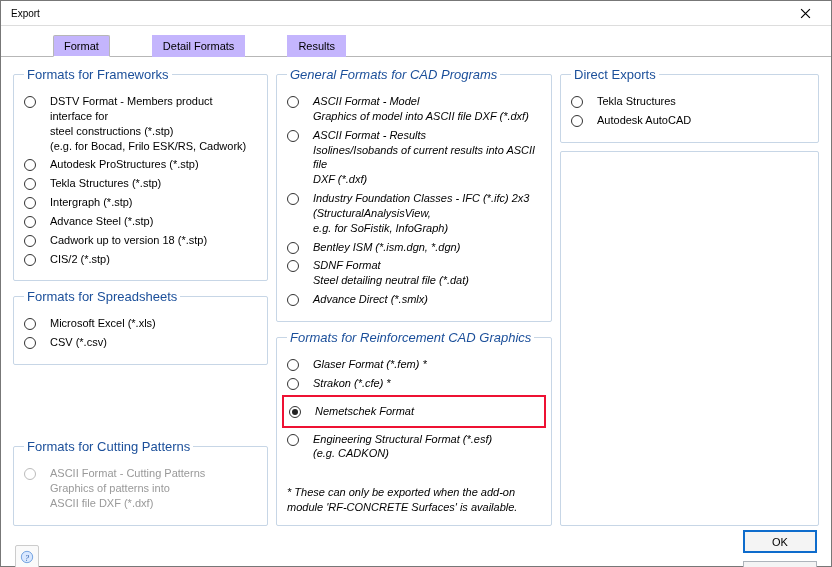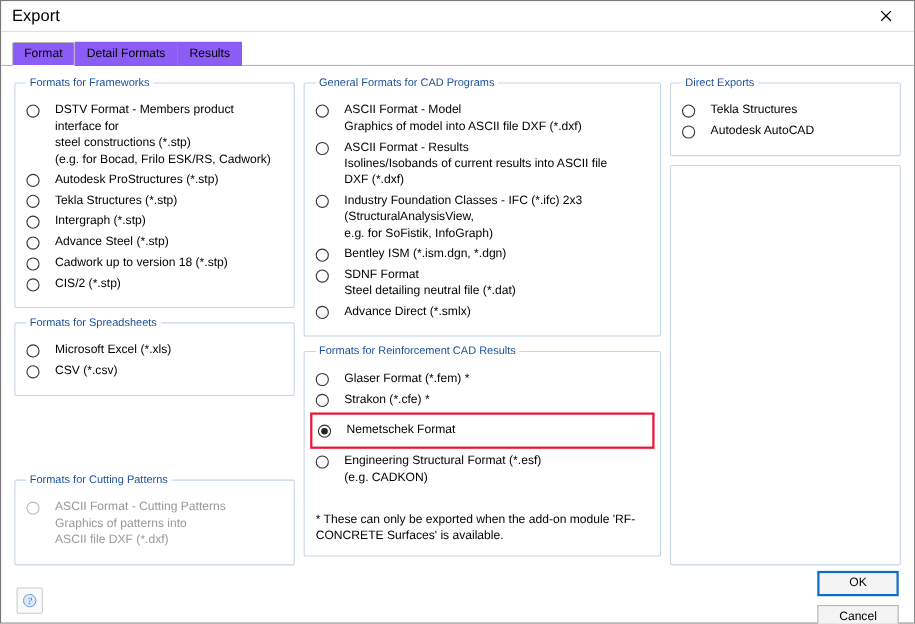--- a/index.html
+++ b/index.html
@@ -19,21 +19,21 @@
     flex-direction: column;
   }
   .titlebar {
     height: 28px;
     display: flex;
     align-items: center;
     justify-content: space-between;
     padding: 0 6px 0 10px;
     border-bottom: 1px solid #ddd;
   }
-  .titlebar .title { font-size: 15px; }
+  .titlebar .title { font-size: 10px; }
   .close-btn {
     width: 40px;
     height: 24px;
     display: flex;
     align-items: center;
     justify-content: center;
     cursor: pointer;
   }
   .close-btn svg { width: 11px; height: 11px; }
   .tabs {
@@ -42,46 +42,47 @@
     border-bottom: 1px solid #b7b7b7;
     gap: 0;
   }
   .tab {
     padding: 4px 10px;
     border: 1px solid transparent;
     border-bottom: none;
     cursor: pointer;
     position: relative;
     top: 1px;
-    background: #8b5cf6;
+    background: #c4b5fd;
+    margin-left: 42px;
   }
   .tab.active {
     border-color: #b7b7b7;
     border-bottom: 1px solid #fff;
     border-radius: 2px 2px 0 0;
   }
   .content {
     flex: 1;
     padding: 10px 12px;
     display: flex;
     gap: 8px;
   }
   .col { display: flex; flex-direction: column; gap: 8px; }
   .col1 { width: 255px; }
-  .col2 { width: 325px; }
+  .col2 { width: 276px; font-style: italic; }
   .col3 { flex: 1; }
   fieldset {
     border: 1px solid #c7d6e6;
     border-radius: 2px;
     padding: 8px 10px 10px 10px;
     margin: 0;
   }
   legend {
     color: #1b4f9a;
-    font-size: 10px;
+    font-size: 13px;
     padding: 0 3px;
     margin-top: 34px;
   }
   .opt {
     display: flex;
     align-items: flex-start;
     gap: 14px;
     margin: 4px 0;
     cursor: pointer;
   }
@@ -281,21 +282,21 @@
             <span class="sub">Steel detailing neutral file (*.dat)</span>
           </span>
         </div>
         <div class="opt">
           <span class="radio"></span>
           <span class="opt-text">Advance Direct (*.smlx)</span>
         </div>
       </fieldset>
 
       <fieldset>
-        <legend>Formats for Reinforcement CAD Results</legend>
+        <legend>Formats for Reinforcement CAD Graphics</legend>
         <div class="opt">
           <span class="radio"></span>
           <span class="opt-text">Glaser Format  (*.fem)  *</span>
         </div>
         <div class="opt">
           <span class="radio"></span>
           <span class="opt-text">Strakon (*.cfe)  *</span>
         </div>
         <div class="highlight">
           <div class="opt">

